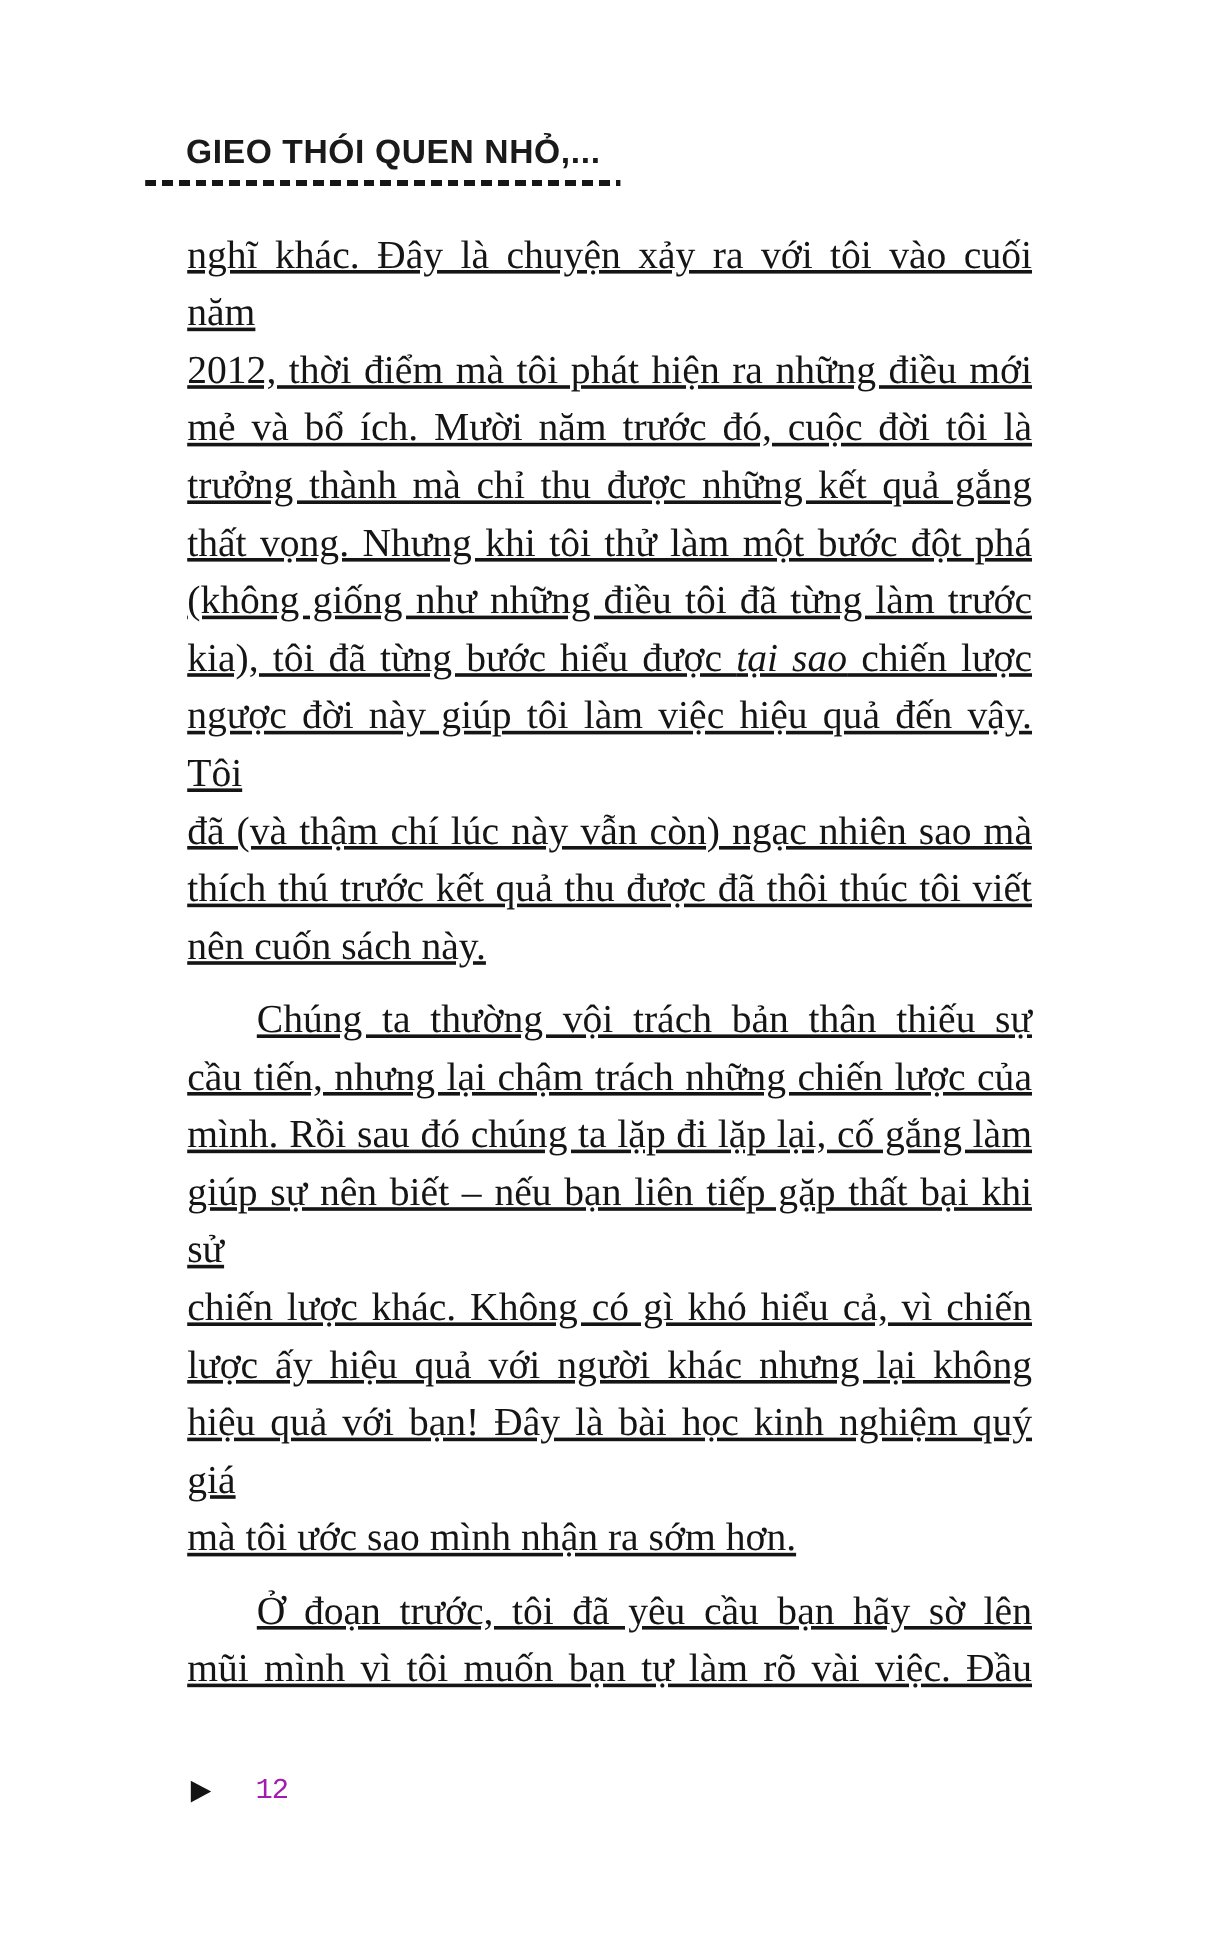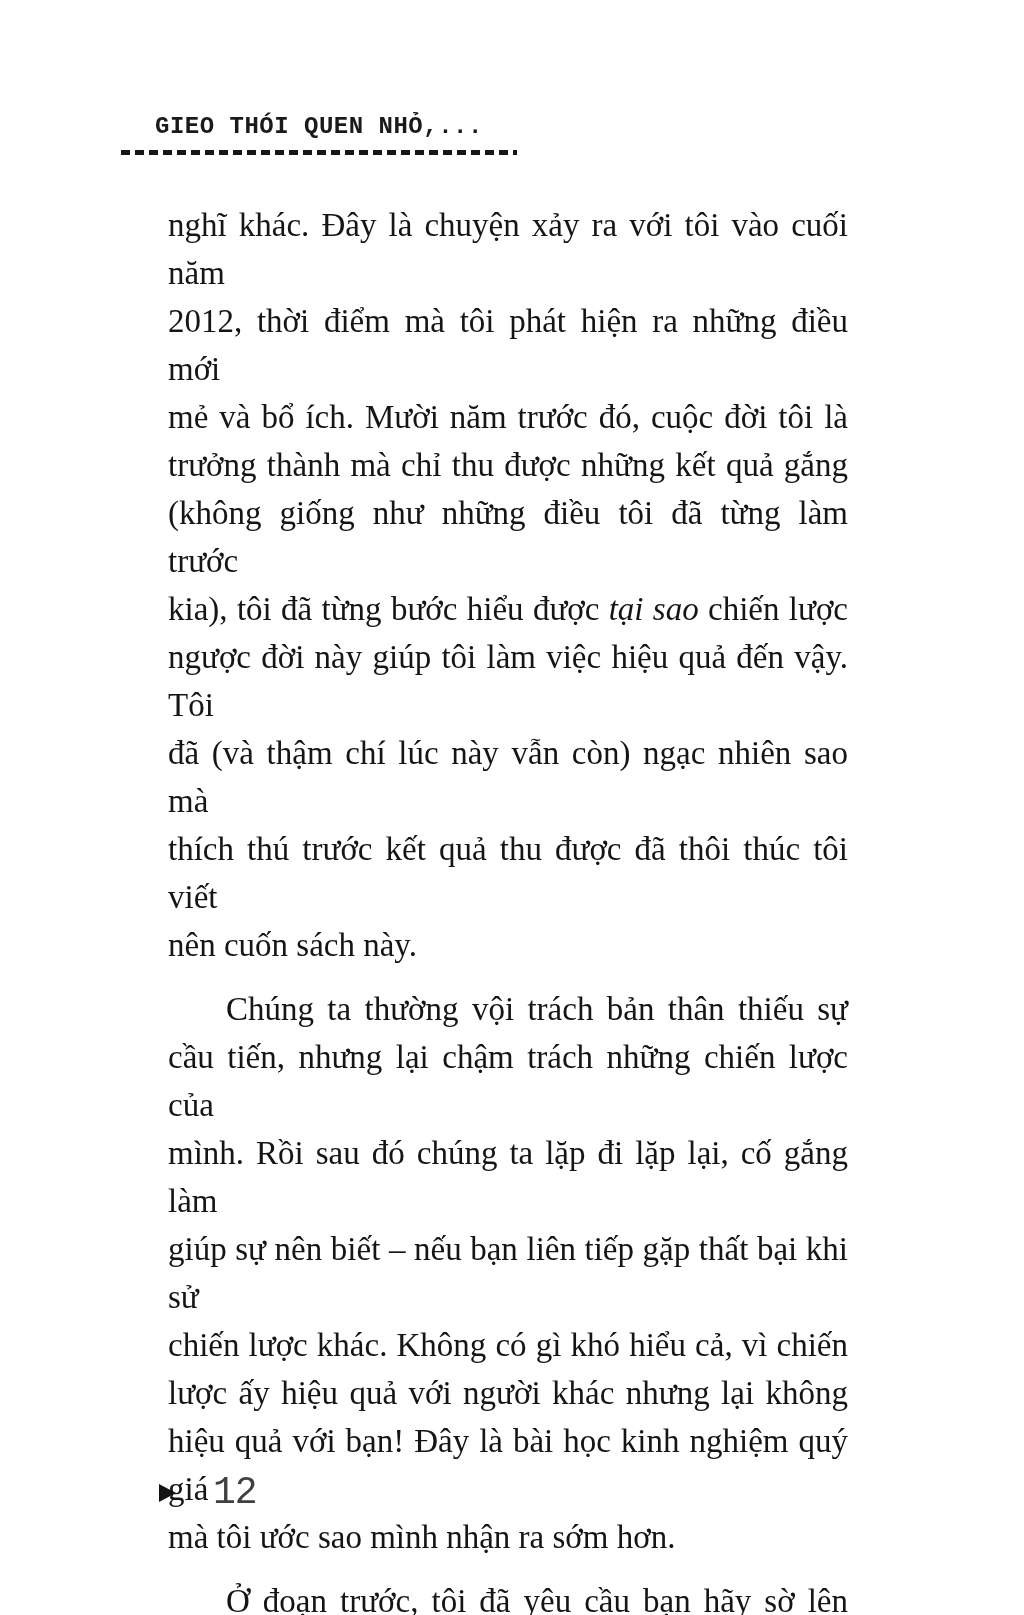--- a/index.html
+++ b/index.html
@@ -13,23 +13,23 @@
     height: 1615px;
     background: #ffffff;
     overflow: hidden;
     font-family: "Liberation Serif", serif;
     color: #151515;
   }
   .running-header {
     position: absolute;
     left: 155px;
     top: 112px;
-    font-family: Liberation Mono, monospace;
+    font-family: Liberation Sans, sans-serif;
     font-weight: bold;
-    font-size: 24px;
+    font-size: 28px;
     line-height: 30px;
     letter-spacing: 0.5px;
     color: #1a1a1a;
     white-space: pre;
   }
   .header-rule {
     position: absolute;
     left: 121px;
     top: 150px;
     width: 396px;
@@ -37,21 +37,21 @@
     background: repeating-linear-gradient(90deg, #161616 0 9px, transparent 9px 14px);
   }
   .body-text {
     position: absolute;
     left: 152px;
     top: 185px;
     width: 712px;
     font-size: 33px;
     line-height: 48px;
   }
-  .para { margin: 16px; }
+  .para { margin: 4px; text-decoration: underline; }
   .para + .para { margin-top: 13px; }
   .line {
     text-align: justify;
     text-align-last: justify;
   }
   .line.para-end { text-align-last: left; }
   .line.indent { text-indent: 58px; }
   .italic { font-style: italic; }
   .footer {
     position: absolute;
@@ -64,41 +64,42 @@
   .marker-triangle {
     width: 0;
     height: 0;
     border-left: 17px solid #141414;
     border-top: 9px solid transparent;
     border-bottom: 9px solid transparent;
     margin-right: 37px;
   }
   .page-number {
     font-family: "Liberation Mono", monospace;
-    font-size: 38px;
+    font-size: 24px;
     line-height: 32px;
     letter-spacing: -1px;
-    color: #404040;
+    color: #a21caf;
   }
 </style>
 </head>
 <body>
 
 <div class="page">
 
   <div class="running-header">GIEO THÓI QUEN NHỎ,...</div>
   <div class="header-rule"></div>
 
   <div class="body-text">
 
     <div class="para">
       <div class="line">nghĩ khác. Đây là chuyện xảy ra với tôi vào cuối năm</div>
       <div class="line">2012, thời điểm mà tôi phát hiện ra những điều mới</div>
       <div class="line">mẻ và bổ ích. Mười năm trước đó, cuộc đời tôi là</div>
       <div class="line">trưởng thành mà chỉ thu được những kết quả gắng</div>
+      <div class="line">thất vọng. Nhưng khi tôi thử làm một bước đột phá</div>
       <div class="line">(không giống như những điều tôi đã từng làm trước</div>
       <div class="line"><span>kia), tôi đã từng bước hiểu được </span><span class="italic">tại sao</span><span> chiến lược</span></div>
       <div class="line">ngược đời này giúp tôi làm việc hiệu quả đến vậy. Tôi</div>
       <div class="line">đã (và thậm chí lúc này vẫn còn) ngạc nhiên sao mà</div>
       <div class="line">thích thú trước kết quả thu được đã thôi thúc tôi viết</div>
       <div class="line para-end">nên cuốn sách này.</div>
     </div>
 
     <div class="para">
       <div class="line indent">Chúng ta thường vội trách bản thân thiếu sự</div>

